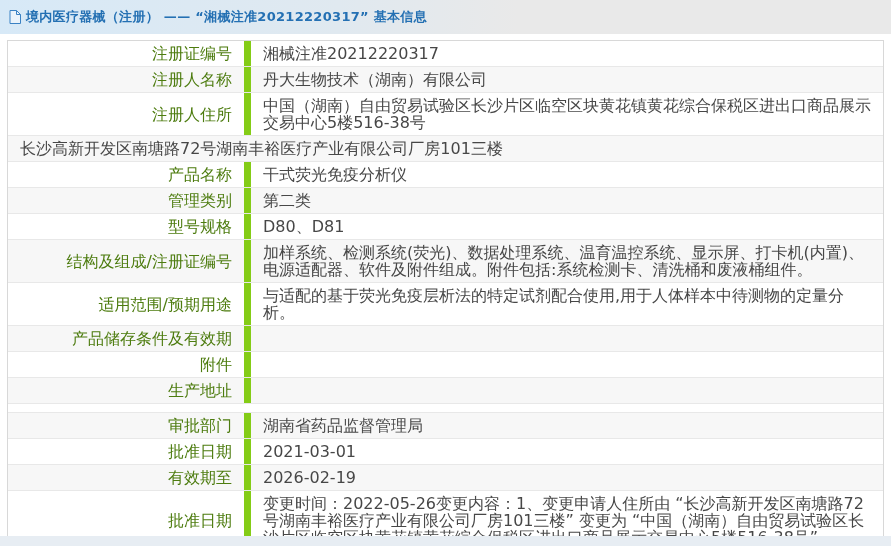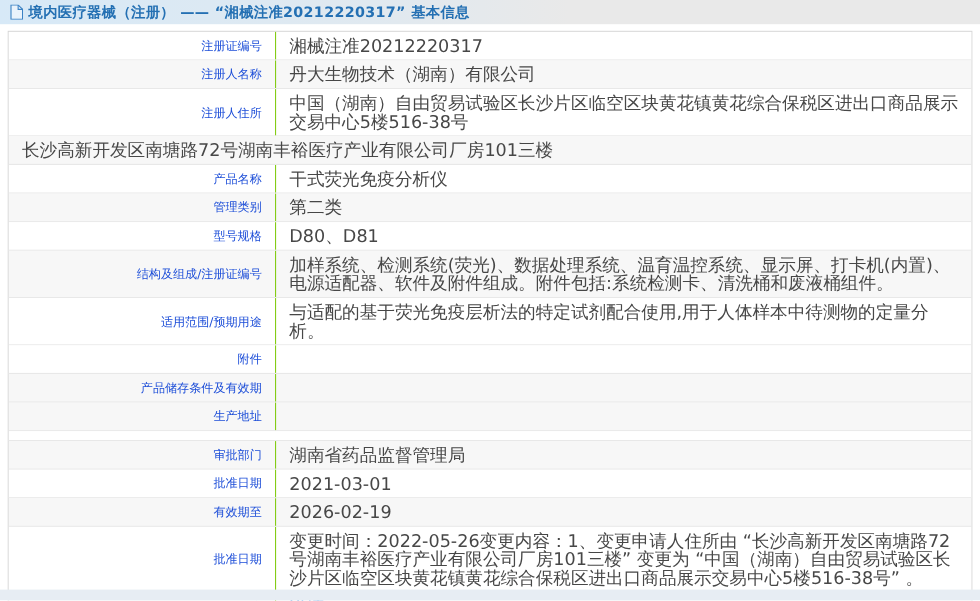--- a/index.html
+++ b/index.html
@@ -4,21 +4,21 @@
 <style>
   * { margin:0; padding:0; box-sizing:border-box; }
   html,body { width:891px; height:546px; }
   body {
     background:#ffffff;
     font-family:"DejaVu Sans","Liberation Sans",sans-serif;
     position:relative;
     overflow:hidden;
   }
   .header-bar {
-    height:22px;
+    height:34px;
     display:flex;
     align-items:center;
     padding-left:9px;
     background:linear-gradient(90deg,#d7e9f7 0%,#e0e9f0 38%,#e9e9e9 58%,#e9e9e9 100%);
   }
   .doc-icon { display:inline-flex; margin-right:5px; }
   .header-title {
     color:#2470b3;
     font-size:13px;
     font-weight:bold;
@@ -28,28 +28,28 @@
   .info-table {
     margin:6px 7px 0 7px;
     border:1px solid #d8d8d8;
     background:#fff;
   }
   .row { display:flex; border-bottom:1px solid #e8e8e8; background:#ffffff; }
   .row:last-child { border-bottom:none; }
   .row.alt { background:#f7f7f7; }
   .cell-label {
     flex:0 0 243px;
-    border-right:1px solid #84cc16;
+    border-right:7px solid #84cc16;
     display:flex;
     align-items:center;
     justify-content:flex-end;
     text-align:right;
     padding:4px 12px;
-    color:#1d4ed8;
-    font-size:11px;
+    color:#4d7c0f;
+    font-size:16px;
     line-height:17px;
   }
   .cell-value {
     flex:1;
     display:flex;
     align-items:center;
     padding:4px 12px;
     color:#474747;
     font-size:16px;
     line-height:17px;
@@ -106,26 +106,26 @@
     <div class="cell-value">D80、D81</div>
   </div>
   <div class="row alt">
     <div class="cell-label">结构及组成/注册证编号</div>
     <div class="cell-value">加样系统、检测系统(荧光)、数据处理系统、温育温控系统、显示屏、打卡机(内置)、电源适配器、软件及附件组成。附件包括:系统检测卡、清洗桶和废液桶组件。</div>
   </div>
   <div class="row">
     <div class="cell-label">适用范围/预期用途</div>
     <div class="cell-value">与适配的基于荧光免疫层析法的特定试剂配合使用,用于人体样本中待测物的定量分析。</div>
   </div>
+  <div class="row alt">
+    <div class="cell-label">产品储存条件及有效期</div>
+    <div class="cell-value"></div>
+  </div>
   <div class="row">
     <div class="cell-label">附件</div>
-    <div class="cell-value"></div>
-  </div>
-  <div class="row alt">
-    <div class="cell-label">产品储存条件及有效期</div>
     <div class="cell-value"></div>
   </div>
   <div class="row alt">
     <div class="cell-label">生产地址</div>
     <div class="cell-value"></div>
   </div>
   <div class="row">
     <div class="cell-value"></div>
   </div>
   <div class="row alt">

